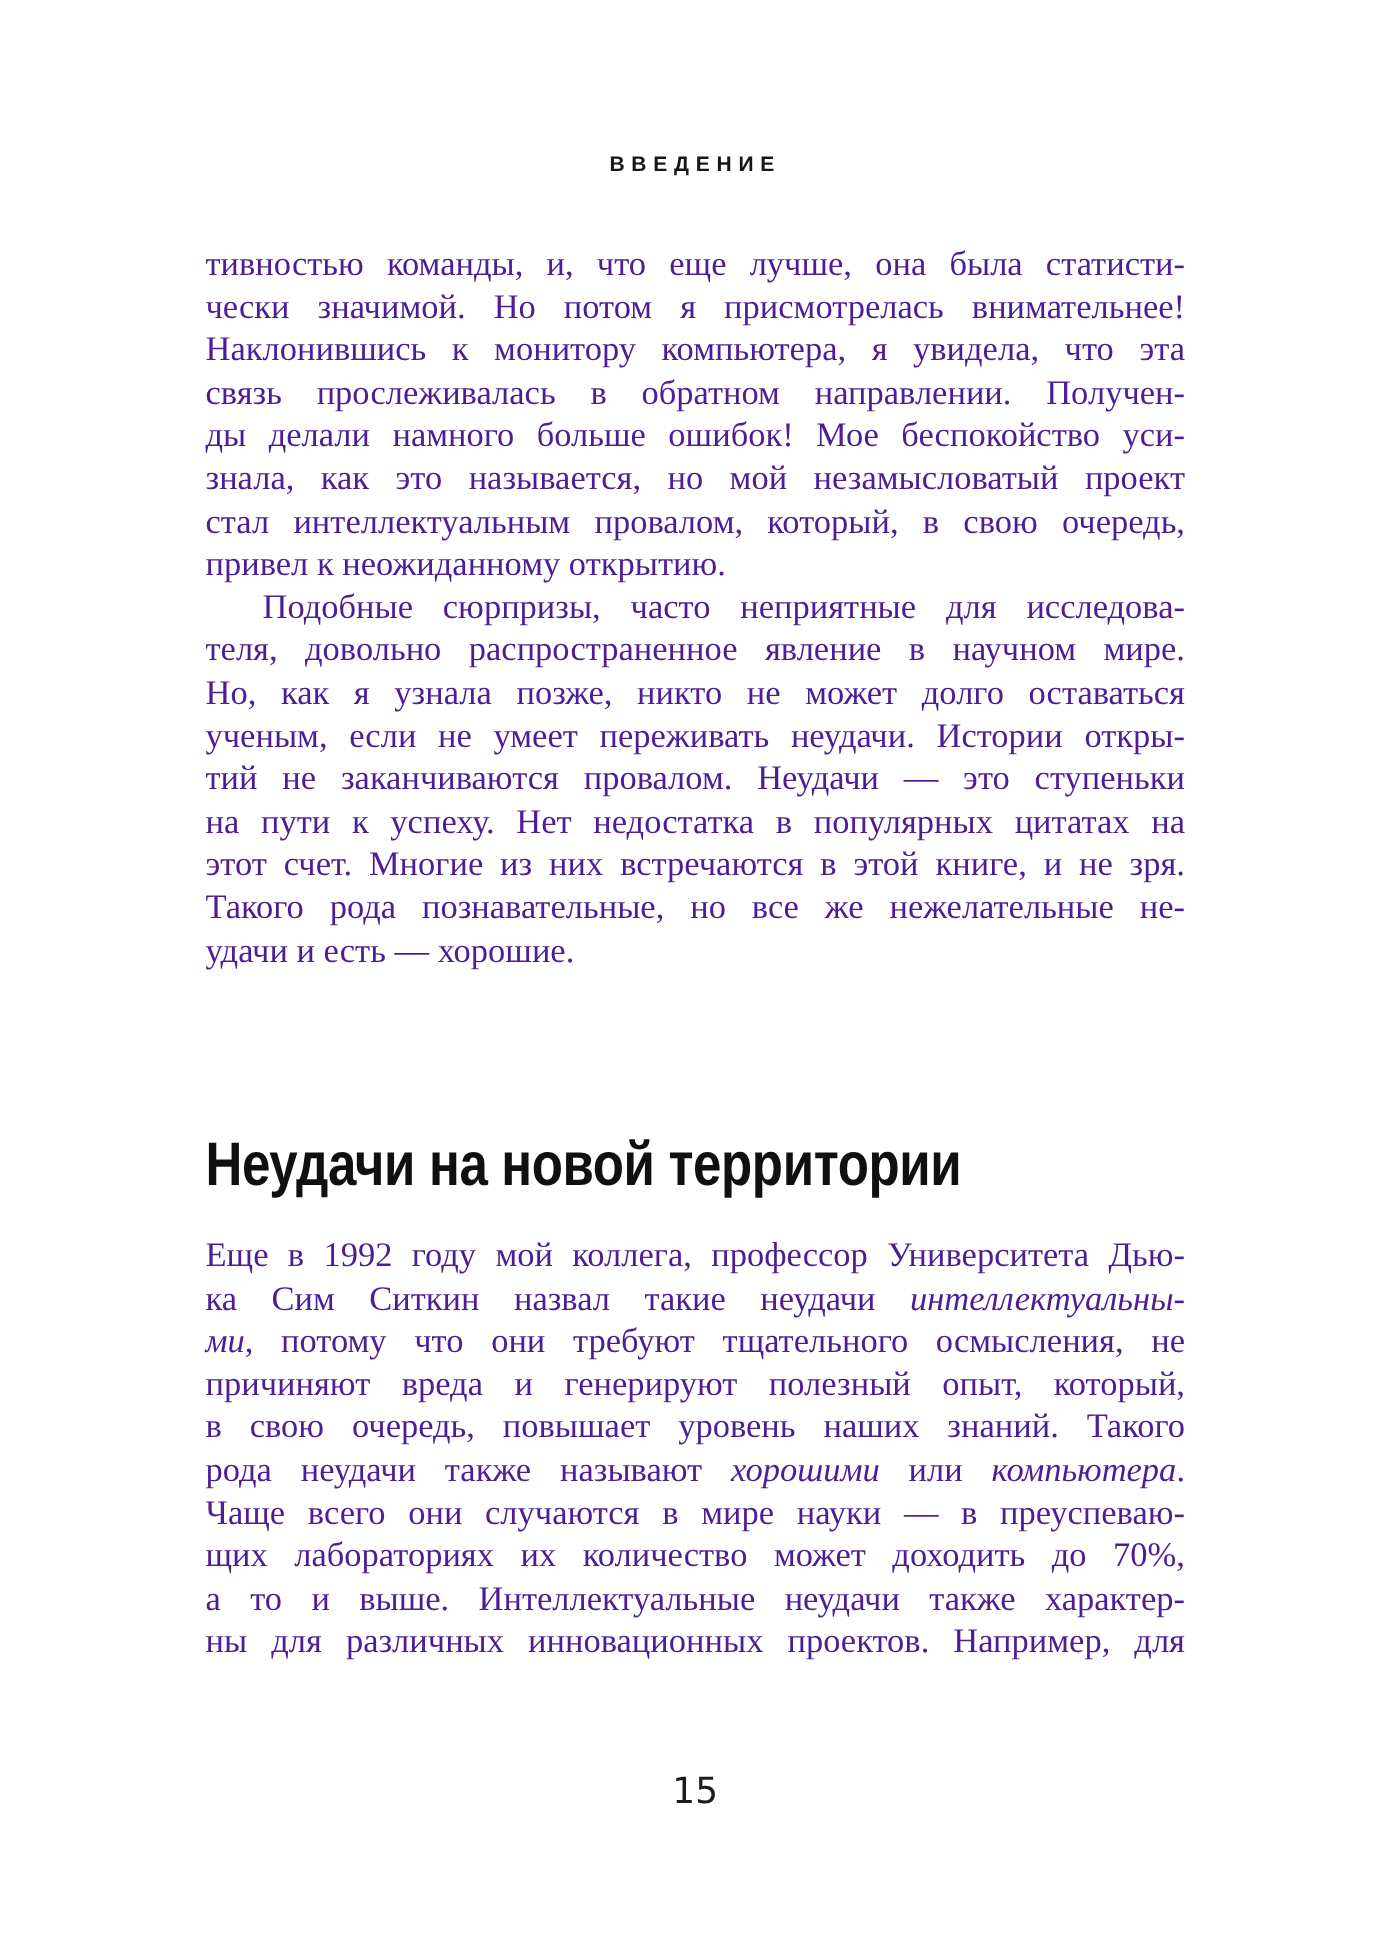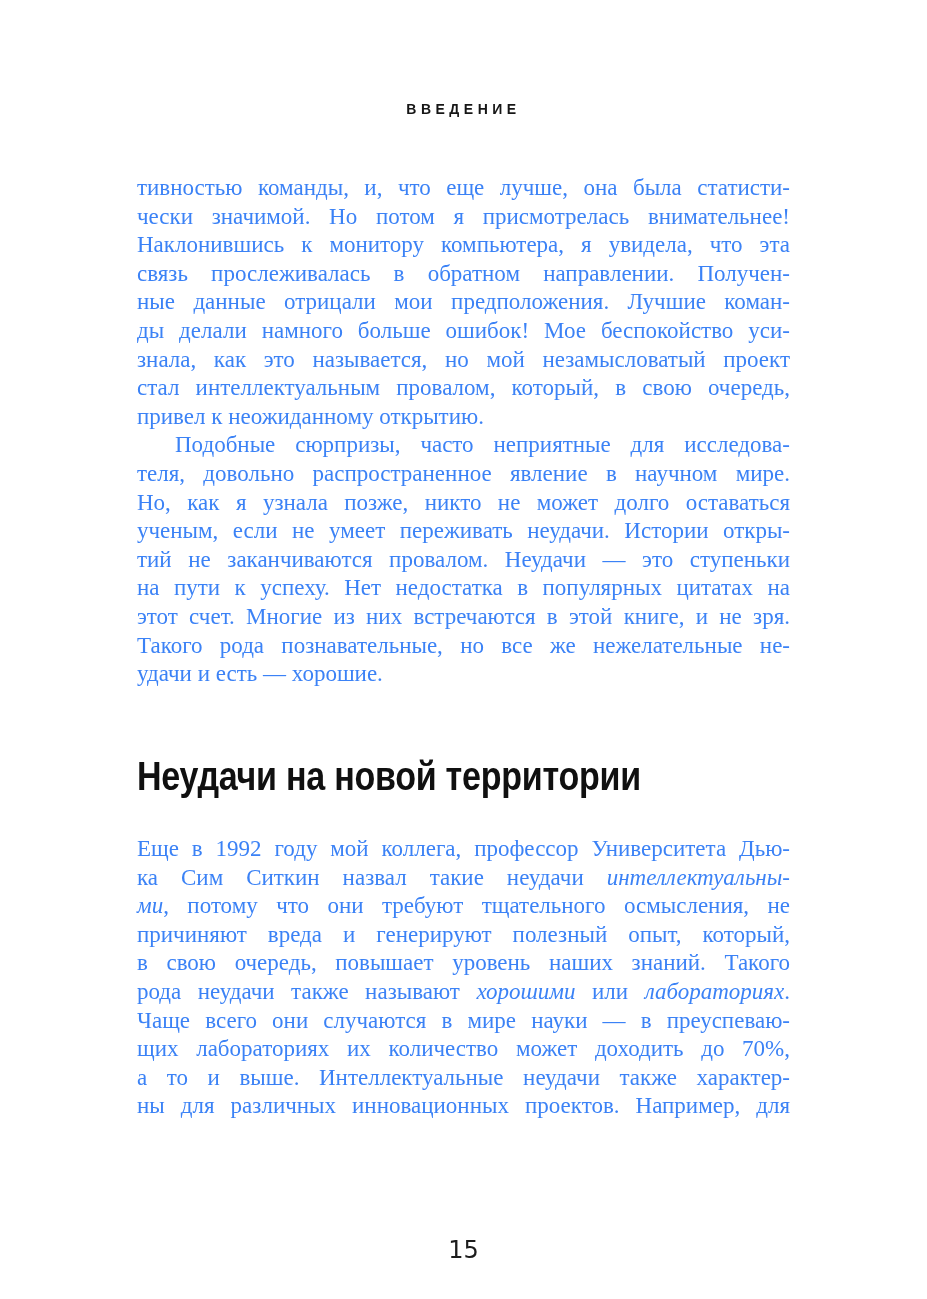--- a/index.html
+++ b/index.html
@@ -19,22 +19,21 @@
     letter-spacing: 4.5px;
     color: #161616;
   }
   .text-col {
     position: absolute;
     left: 137px;
     width: 653px;
     font-family: "Liberation Serif", serif;
     font-size: 23px;
     line-height: 28.6px;
-    color: #3b82f6;
-    margin-top: 12px;
+    color: #4c1d95;
   }
   #text-top { top: 162px; }
   #text-section { top: 823px; }
   .line {
     text-align: justify;
     text-align-last: justify;
     white-space: normal;
   }
   .line.last-left { text-align-last: left; }
   .line.first-indent { text-indent: 38px; }
@@ -46,40 +45,39 @@
     font-weight: 700;
     font-size: 41px;
     letter-spacing: -0.3px;
     color: #101010;
     transform: scaleX(0.83);
     transform-origin: left center;
     white-space: nowrap;
   }
   .page-number {
     position: absolute;
-    left: 0; right: 0; top: 1236px;
+    left: 0; right: 0; top: 1180px;
     text-align: center;
     font-family: "DejaVu Sans", sans-serif;
     font-size: 24px;
     color: #1c1c1c;
   }
   i { }
 </style>
 </head>
 <body>
 
 <div class="running-header">ВВЕДЕНИЕ</div>
 
 <div class="text-col" id="text-top">
     <div class="para">
       <div class="line">тивностью команды, и, что еще лучше, она была статисти-</div>
       <div class="line">чески значимой. Но потом я присмотрелась внимательнее!</div>
       <div class="line">Наклонившись к монитору компьютера, я увидела, что эта</div>
       <div class="line">связь прослеживалась в обратном направлении. Получен-</div>
-      <div class="line">ные данные отрицали мои предположения. Лучшие коман-</div>
       <div class="line">ды делали намного больше ошибок! Мое беспокойство уси-</div>
       <div class="line">знала, как это называется, но мой незамысловатый проект</div>
       <div class="line">стал интеллектуальным провалом, который, в свою очередь,</div>
       <div class="line last-left">привел к неожиданному открытию.</div>
     </div>
     <div class="para">
       <div class="line first-indent">Подобные сюрпризы, часто неприятные для исследова-</div>
       <div class="line">теля, довольно распространенное явление в научном мире.</div>
       <div class="line">Но, как я узнала позже, никто не может долго оставаться</div>
       <div class="line">ученым, если не умеет переживать неудачи. Истории откры-</div>
@@ -93,21 +91,21 @@
 
 <h2 class="section-heading">Неудачи на новой территории</h2>
 
 <div class="text-col" id="text-section">
     <div class="para">
       <div class="line">Еще в 1992 году мой коллега, профессор Университета Дью-</div>
       <div class="line">ка Сим Ситкин назвал такие неудачи <i>интеллектуальны-</i></div>
       <div class="line"><i>ми</i>, потому что они требуют тщательного осмысления, не</div>
       <div class="line">причиняют вреда и генерируют полезный опыт, который,</div>
       <div class="line">в свою очередь, повышает уровень наших знаний. Такого</div>
-      <div class="line">рода неудачи также называют <i>хорошими</i> или <i>лабораториях</i>.</div>
+      <div class="line">рода неудачи также называют <i>хорошими</i> или <i>компьютера</i>.</div>
       <div class="line">Чаще всего они случаются в мире науки — в преуспеваю-</div>
       <div class="line">щих лабораториях их количество может доходить до 70%,</div>
       <div class="line">а то и выше. Интеллектуальные неудачи также характер-</div>
       <div class="line">ны для различных инновационных проектов. Например, для</div>
     </div>
   </div>
 
 <div class="page-number">15</div>
 
 </body></html>

